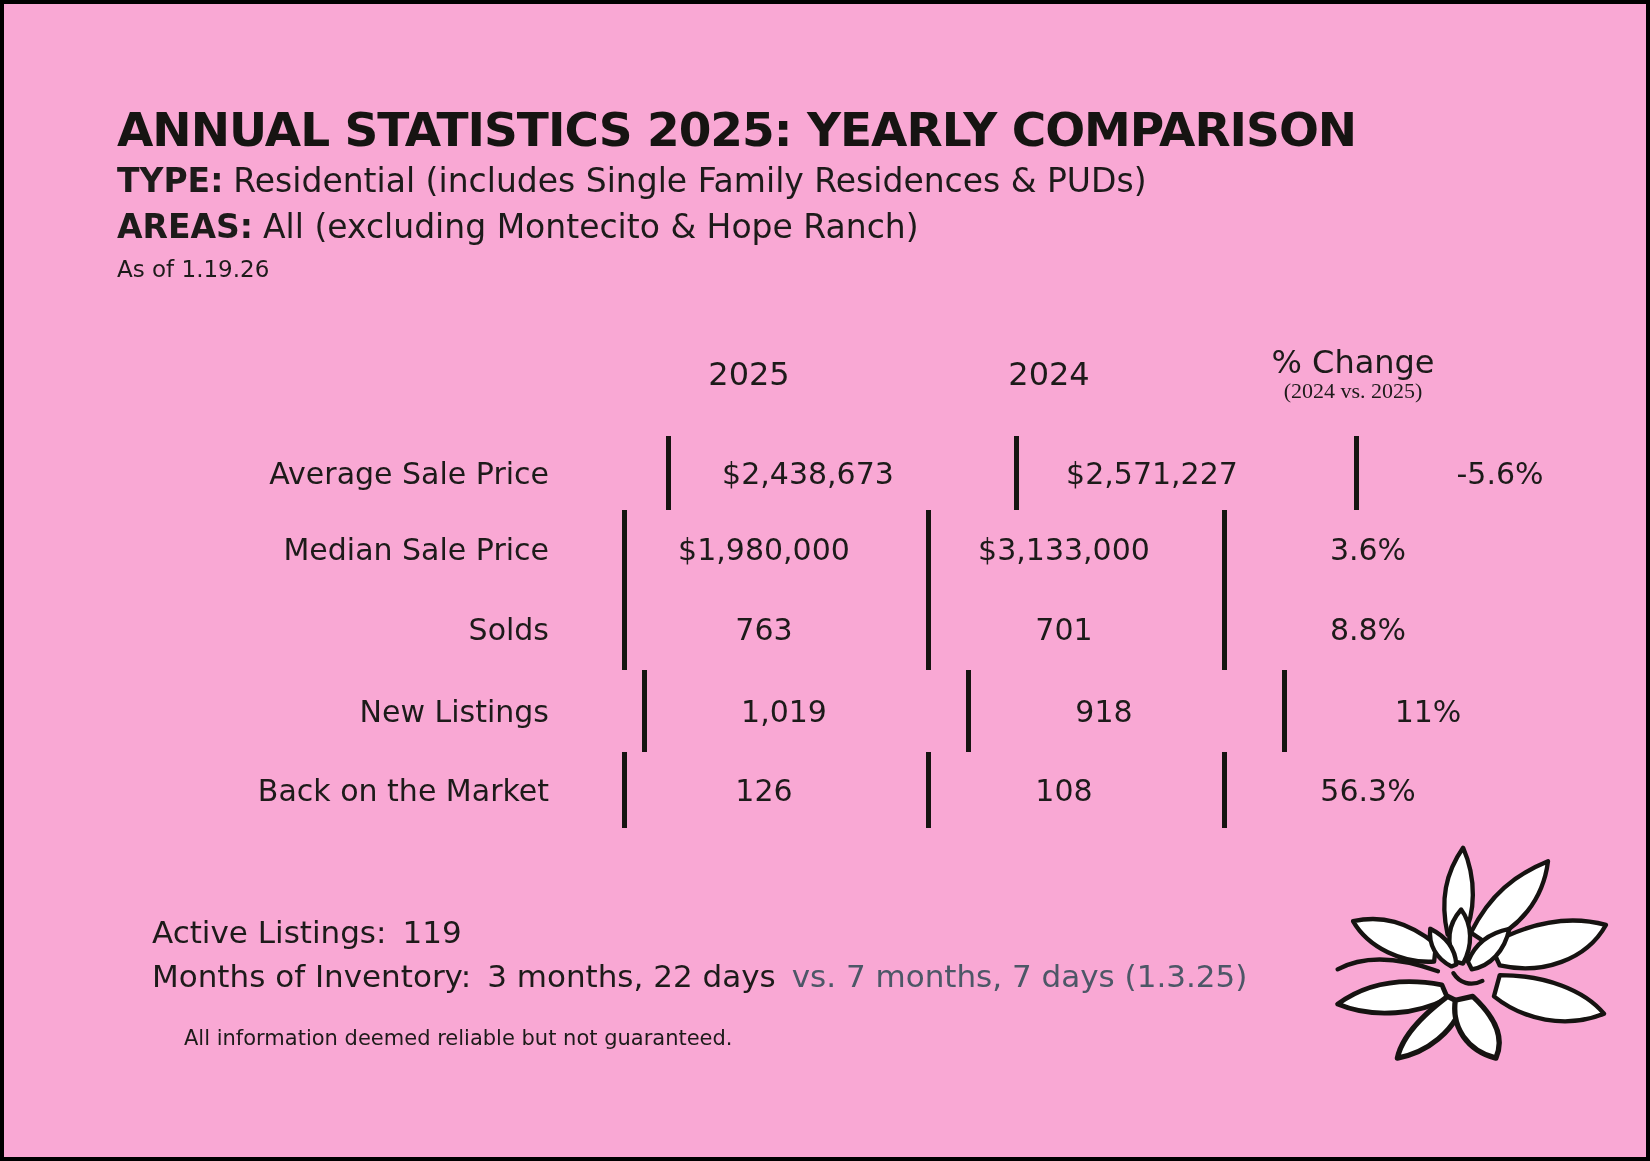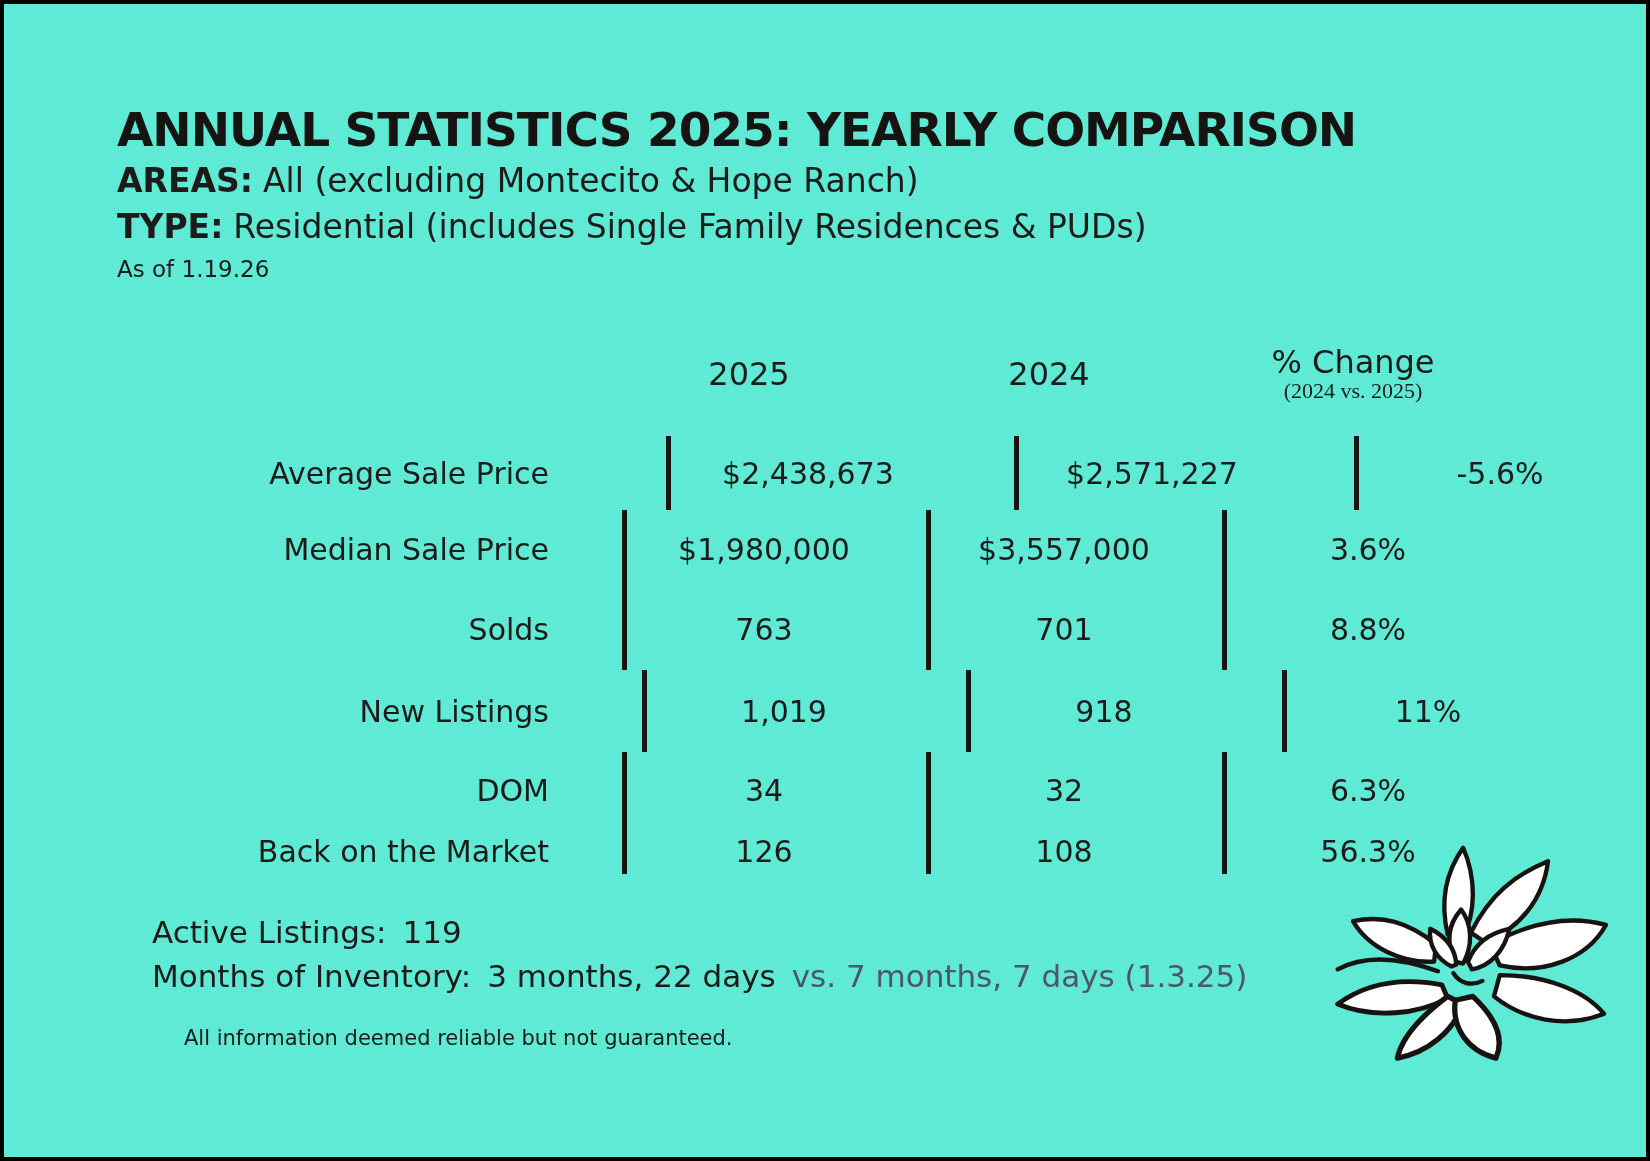--- a/index.html
+++ b/index.html
@@ -1,19 +1,19 @@
 <!DOCTYPE html>
 <html><head>
 <meta charset="utf-8">
 <style>
   html,body{margin:0;padding:0;background:#ffffff;}
   #canvas{
     position:relative;
     width:1650px;height:1161px;
-    background:#5eead4;
+    background:#f9a8d4;
     box-sizing:border-box;
     border:4px solid #000000;
     overflow:hidden;
     font-family:"DejaVu Sans","Liberation Sans",sans-serif;
     color:#1d1b1a;
   }
 
   
   .report-header{position:absolute;left:113px;top:98px;width:1420px;}
   .page-title{
@@ -67,24 +67,24 @@
   .flower{position:absolute;left:1300px;top:836px;width:322px;height:222px;}
 </style>
 </head>
 <body>
 
 <div id="canvas">
 
   <header class="report-header">
     <h1 class="page-title">ANNUAL STATISTICS 2025: YEARLY COMPARISON</h1>
     <div class="subline">
-      <span class="lbl-bold">AREAS:</span><span class="lbl-val">All (excluding Montecito &amp; Hope Ranch)</span>
+      <span class="lbl-bold">TYPE:</span><span class="lbl-val">Residential (includes Single Family Residences &amp; PUDs)</span>
     </div>
     <div class="subline">
-      <span class="lbl-bold">TYPE:</span><span class="lbl-val">Residential (includes Single Family Residences &amp; PUDs)</span>
+      <span class="lbl-bold">AREAS:</span><span class="lbl-val">All (excluding Montecito &amp; Hope Ranch)</span>
     </div>
     <div class="as-of">As of 1.19.26</div>
   </header>
 
   <section class="table-wrap">
     <div class="thead">
       <div class="hcell"></div>
       <div class="hcell">2025</div>
       <div class="hcell">2024</div>
       <div class="hcell pct-head">
@@ -96,40 +96,34 @@
     <div class="tbody">
       <div class="trow">
         <div class="rlabel">Average Sale Price</div>
         <div class="val">$2,438,673</div>
         <div class="val">$2,571,227</div>
         <div class="val">-5.6%</div>
       </div>
       <div class="trow">
         <div class="rlabel">Median Sale Price</div>
         <div class="val">$1,980,000</div>
-        <div class="val">$3,557,000</div>
+        <div class="val">$3,133,000</div>
         <div class="val">3.6%</div>
       </div>
       <div class="trow">
         <div class="rlabel">Solds</div>
         <div class="val">763</div>
         <div class="val">701</div>
         <div class="val">8.8%</div>
       </div>
       <div class="trow">
         <div class="rlabel">New Listings</div>
         <div class="val">1,019</div>
         <div class="val">918</div>
         <div class="val">11%</div>
-      </div>
-      <div class="trow">
-        <div class="rlabel">DOM</div>
-        <div class="val">34</div>
-        <div class="val">32</div>
-        <div class="val">6.3%</div>
       </div>
       <div class="trow">
         <div class="rlabel">Back on the Market</div>
         <div class="val">126</div>
         <div class="val">108</div>
         <div class="val">56.3%</div>
       </div>
     </div>
   </section>
 

